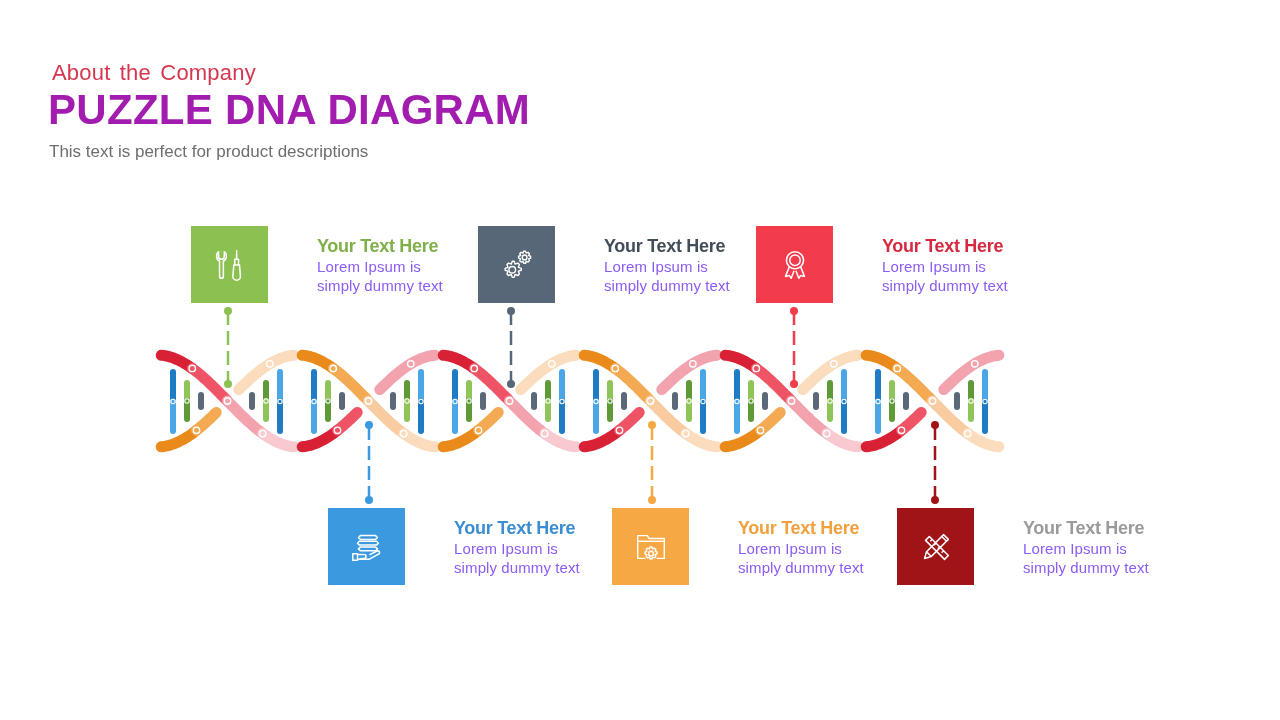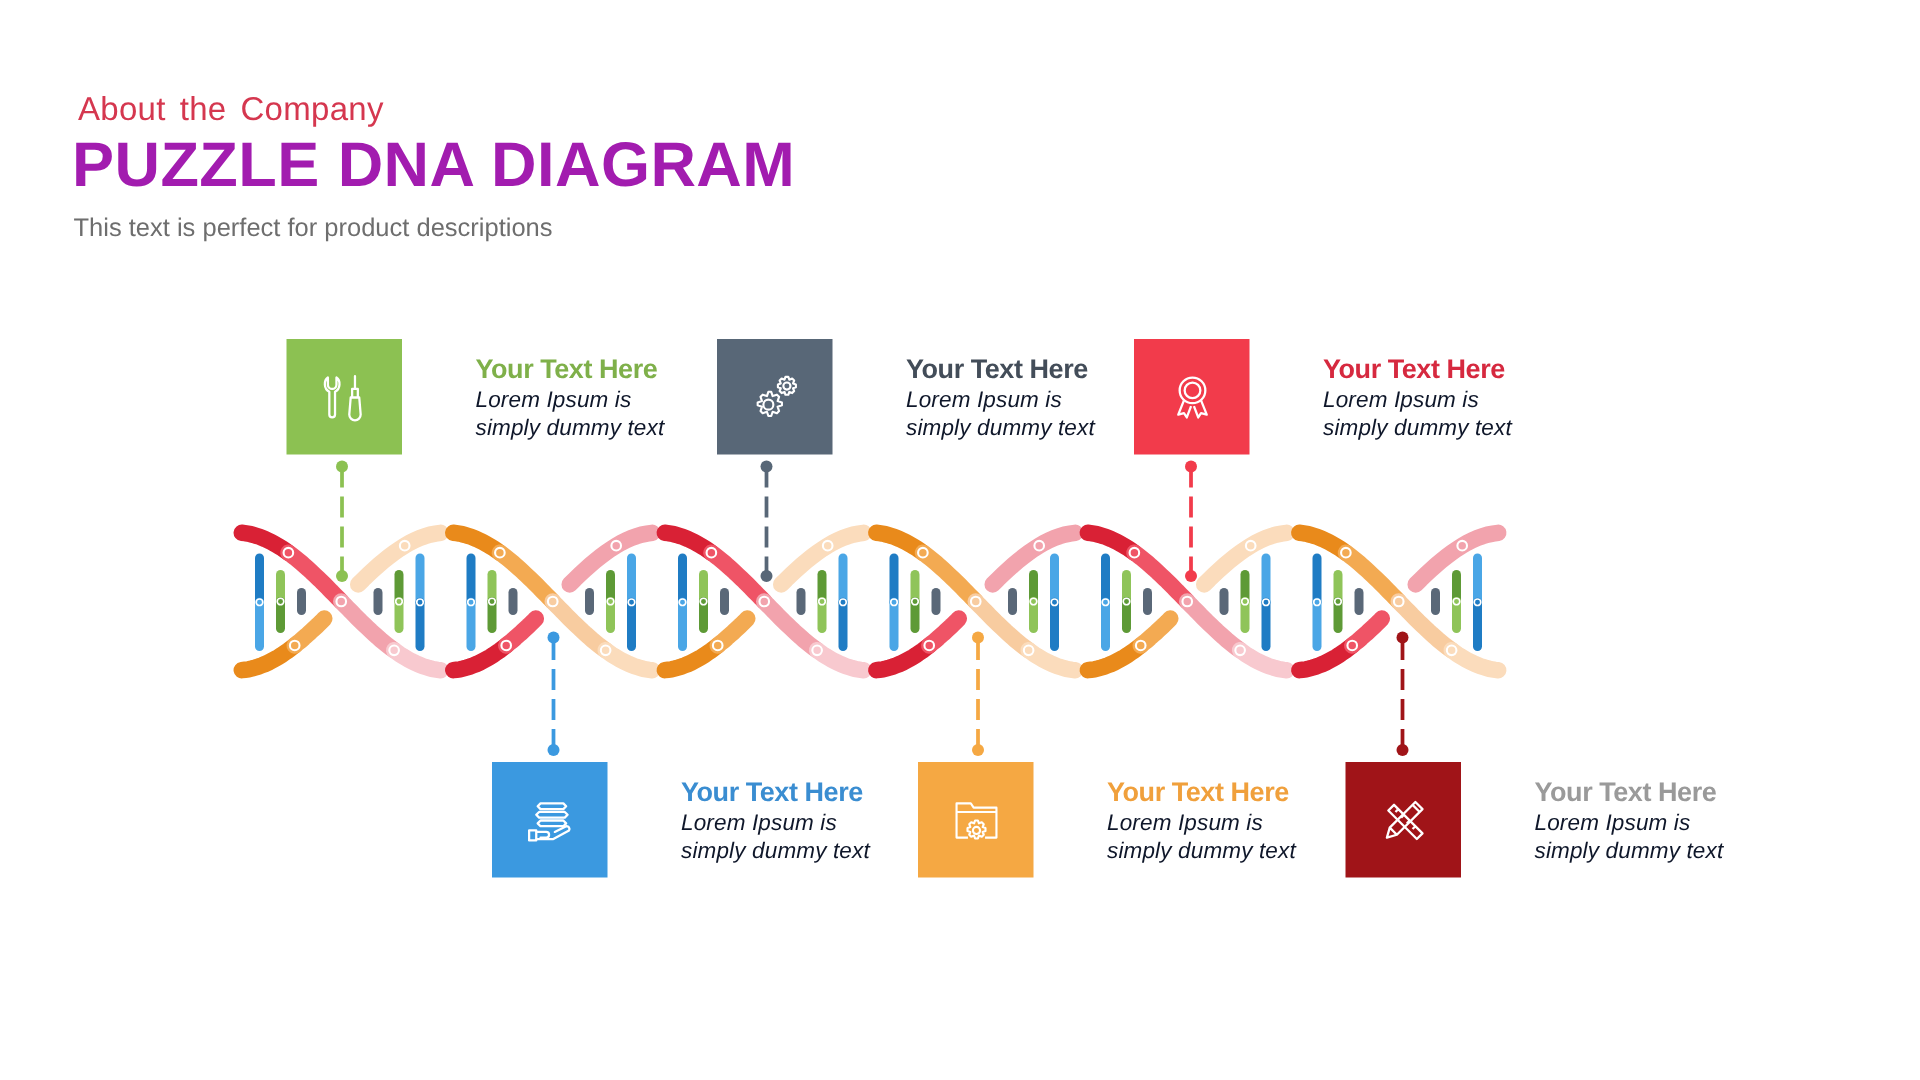--- a/index.html
+++ b/index.html
@@ -24,21 +24,21 @@
   .card {
     position: absolute; display: flex; align-items: flex-start; gap: 39px;
   }
   .icon-box {
     width: 77px; height: 77px; display: flex; align-items: center; justify-content: center;
     flex-shrink: 0;
   }
   .icon-box svg { width: 38px; height: 38px; }
   .card-text { margin-left: 10px; margin-top: 9px; }
   .card-title { font-size: 18px; font-weight: bold; letter-spacing: -0.3px; line-height: 22px; }
-  .card-body { font-size: 15px; color: #0f172a; line-height: 19px; width: 140px; letter-spacing: 0.1px; font-style: italic; }
+  .card-body { font-size: 15px; color: #8b5cf6; line-height: 19px; width: 140px; letter-spacing: 0.1px; }
 </style>
 </head>
 <body>
 
 <div class="kicker">About  the Company</div>
 <div class="title">PUZZLE DNA DIAGRAM</div>
 <div class="subtitle">This text is perfect for product descriptions</div>
 
 <svg id="helix" width="1280" height="720" viewBox="0 0 1280 720">
     <line x1="173" y1="372" x2="173" y2="401.5" stroke="#1f7cc4" stroke-width="6" stroke-linecap="round"></line>

